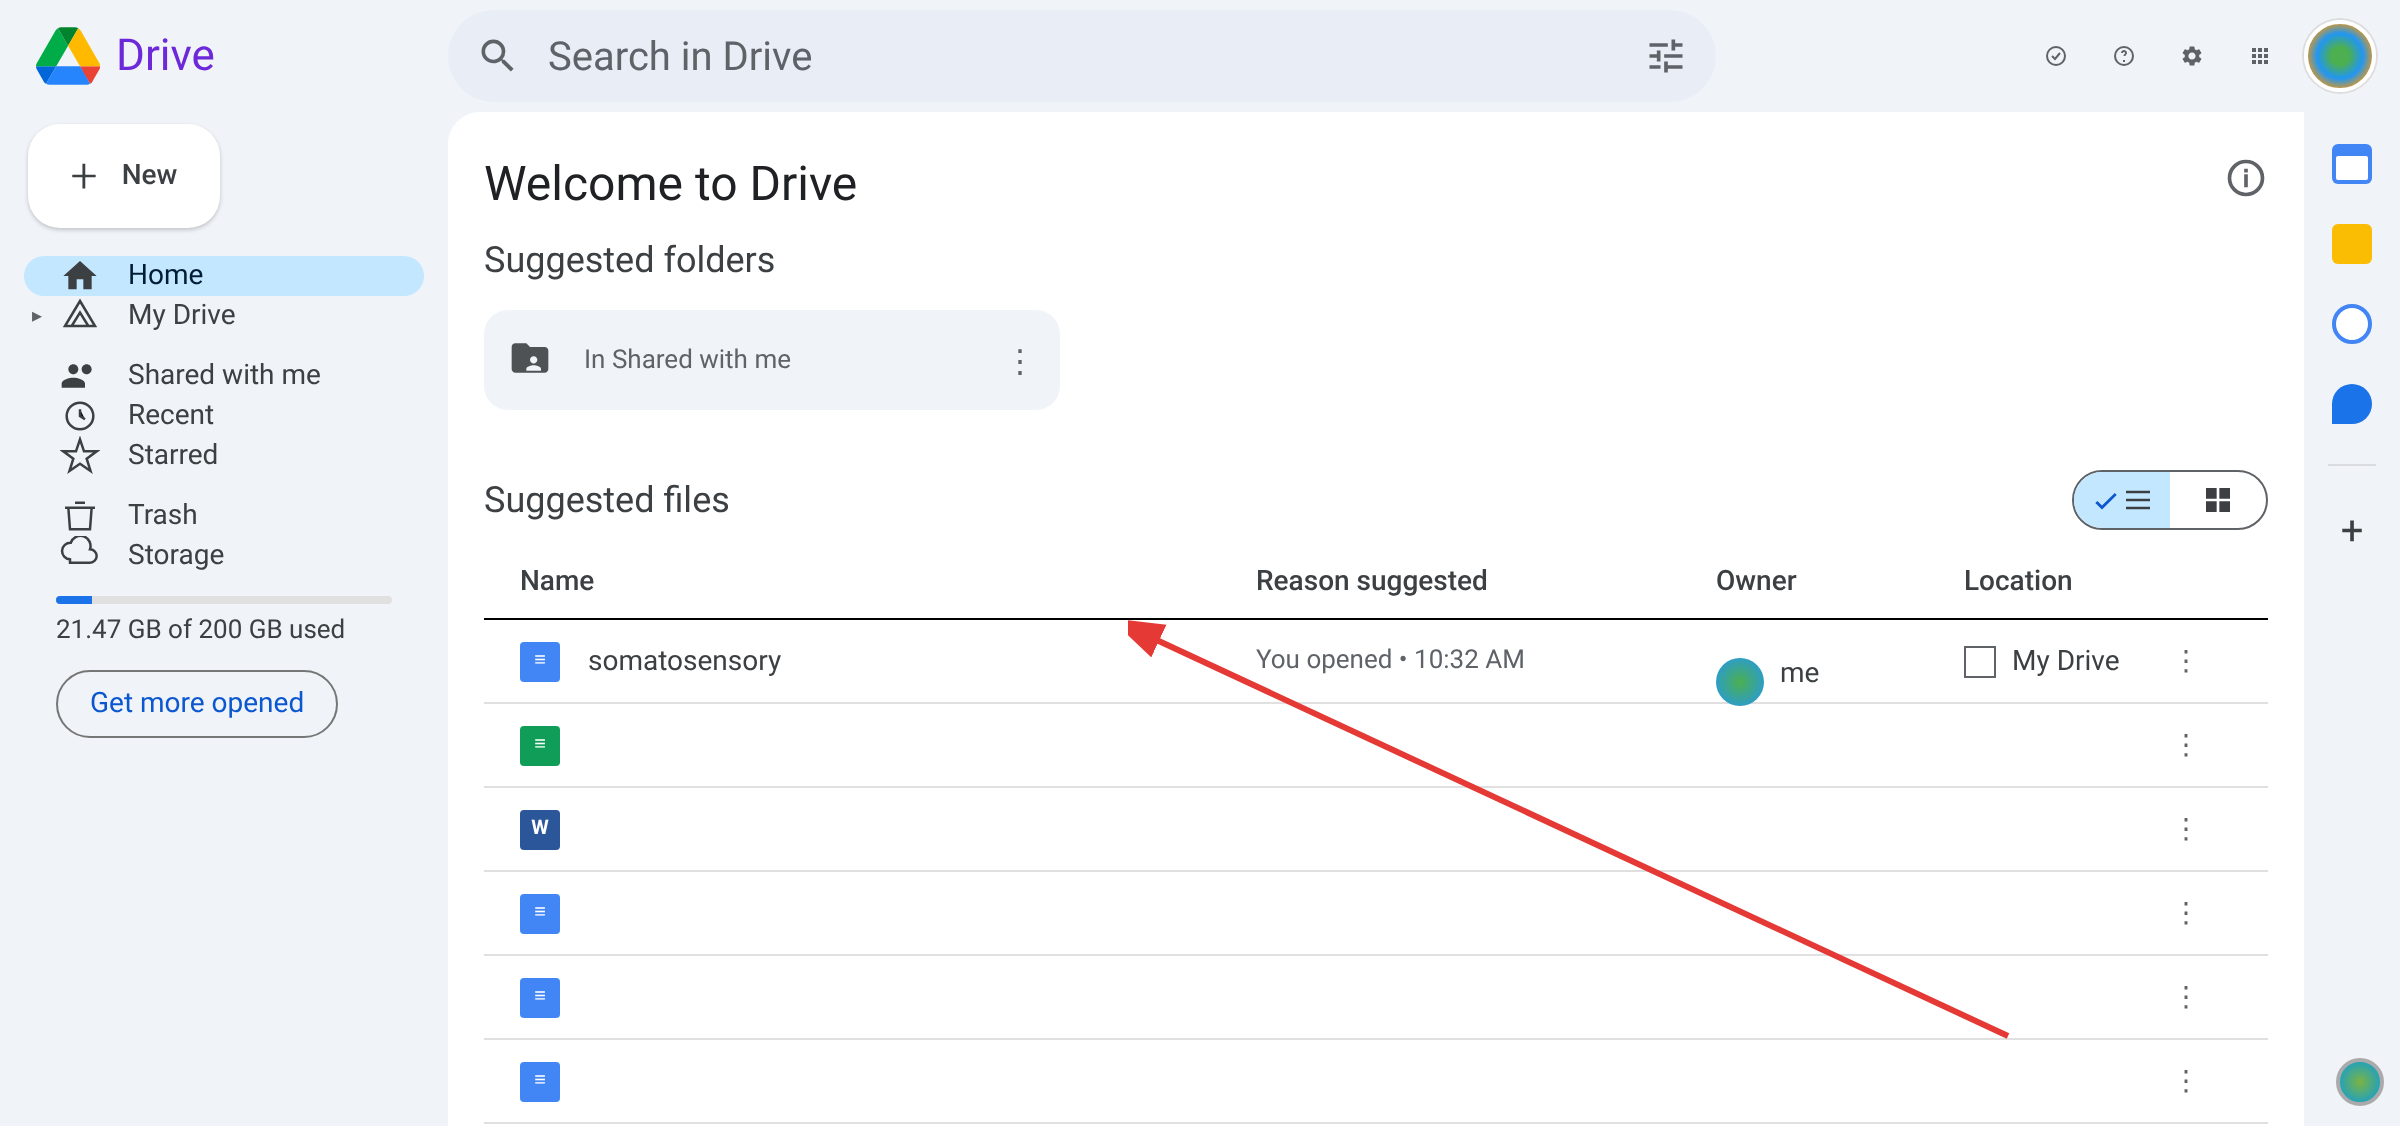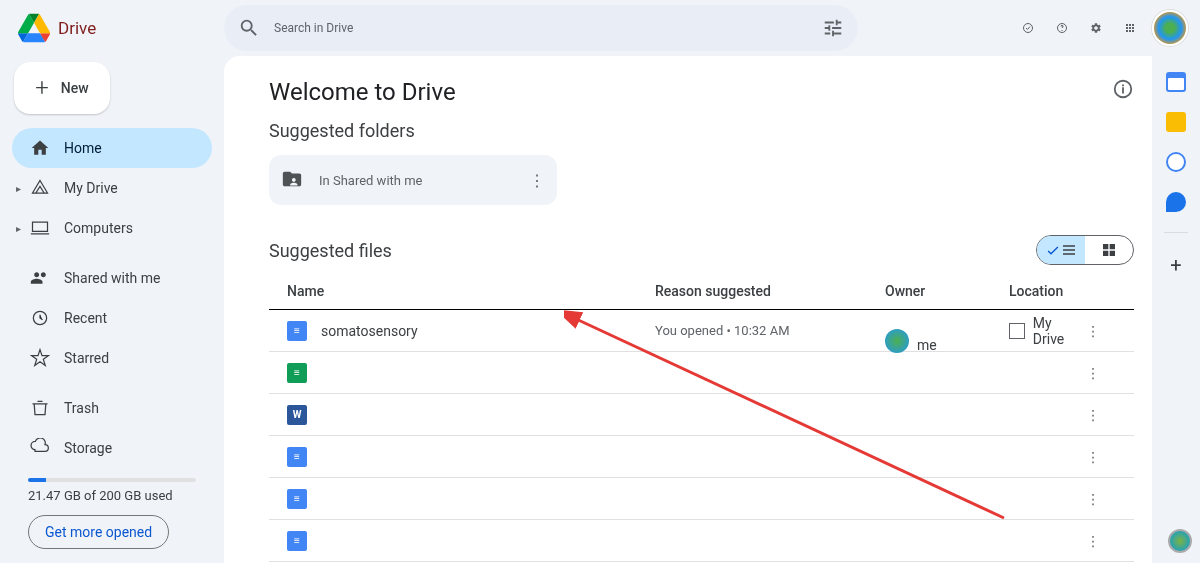--- a/index.html
+++ b/index.html
@@ -2,49 +2,49 @@
 <html><head>
 <meta charset="utf-8">
 <style>
 * { margin: 0; padding: 0; box-sizing: border-box; font-family: 'Google Sans', Roboto, Arial, sans-serif; }
 body { background: #f0f4f9; width: 1200px; height: 563px; overflow: hidden; position: relative; }
 
 
 .header { display: flex; align-items: center; height: 56px; padding: 0 12px 0 18px; }
 .logo-area { display: flex; align-items: center; gap: 8px; width: 206px; }
 .drive-logo { width: 32px; height: 32px; }
-.product-name { font-size: 17px; color: #7f1d1d; }
+.product-name { font-size: 22px; color: #6d28d9; }
 .search-box { flex: 0 0 634px; background: #e9eef6; border-radius: 28px; height: 46px; display: flex; align-items: center; padding: 0 14px; }
 .search-icon { color: #5f6368; }
-.search-input { flex: 1; border: none; background: transparent; font-size: 12px; padding: 0 14px; outline: none; color: #14532d; }
+.search-input { flex: 1; border: none; background: transparent; font-size: 20px; padding: 0 14px; outline: none; color: #14532d; }
 .search-input::placeholder { color: #5f6368; }
 .header-icons { display: flex; align-items: center; gap: 10px; margin-left: auto; }
 .header-ico { color: #5f6368; width: 24px; height: 24px; display:flex; align-items:center; justify-content:center; cursor:pointer; border-radius:50%; padding:6px; }
 .avatar { width: 36px; height: 36px; border-radius: 50%; background: radial-gradient(circle, #4caf50 20%, #2196f3 50%, #ff9800 80%); border: 2px solid #fff; box-shadow: 0 0 0 1px #ddd; }
 
 
 .main { display: flex; height: calc(100% - 56px); }
 .sidebar { width: 224px; padding: 6px 12px 0 12px; }
 .new-btn { background: #fff; border-radius: 16px; height: 52px; width: 96px; display: flex; align-items: center; justify-content: center; gap: 12px; box-shadow: 0 1px 2px rgba(0,0,0,0.2); cursor: pointer; margin-bottom: 14px; margin-left: 2px; }
 .new-btn-icon { font-size: 24px; color: #3c4043; font-weight: 300; line-height:1; }
 .new-btn-label { font-size: 14px; color: #3c4043; font-weight: 500; }
 
-.nav-item { display: flex; align-items: center; gap: 14px; padding: 6px 12px 6px 18px; border-radius: 24px; cursor: pointer; font-size: 14px; color: #3c4043; height: 40px; position: relative; }
+.nav-item { display: flex; align-items: center; gap: 14px; padding: 6px 12px 6px 18px; border-radius: 24px; cursor: pointer; font-size: 14px; color: #3c4043; height: 20px; position: relative; }
 .nav-item.active { background: #c2e7ff; color: #001d35; }
 .nav-item.has-arrow::before { content: '▸'; position: absolute; left: 4px; font-size: 10px; color: #5f6368; }
 .nav-section-gap { height: 10px; }
 .nav-icon { width: 20px; height: 20px; display:flex; align-items:center; justify-content:center; color: #3c4043; flex-shrink:0; }
 
 .storage-bar { height: 4px; background: #e0e0e0; margin: 10px 16px 6px 16px; border-radius: 2px; overflow:hidden; }
 .storage-fill { height: 100%; background: #1a73e8; width: 11%; }
 .storage-text { font-size: 13px; color: #3c4043; margin: 6px 16px 12px 16px; }
 .get-more { border: 1px solid #747775; border-radius: 20px; padding: 8px 16px; font-size: 14px; color: #0b57d0; background: transparent; cursor: pointer; margin-left: 16px; }
 
 
-.content-wrap { flex: 1; background: #fff; border-radius: 16px 0 0 0; margin-top: 0; position: relative; overflow: hidden; padding-left: 27px; }
+.content-wrap { flex: 1; background: #fff; border-radius: 16px 0 0 0; margin-top: 0; position: relative; overflow: hidden; }
 .content-scroll { height: 100%; overflow-y: auto; padding: 22px 18px 0 18px; }
 .content-scroll::-webkit-scrollbar { width: 12px; }
 .content-scroll::-webkit-scrollbar-thumb { background: #dadce0; border-radius: 6px; }
 
 .page-title { font-size: 24px; color: #202124; margin-bottom: 14px; display:flex; align-items:center; justify-content:space-between; }
 .info-icon { color: #5f6368; }
 .section-title { font-size: 18px; color: #3c4043; margin-bottom: 14px; }
 
 .folder-card { background: #f0f4f9; border-radius: 12px; width: 288px; height: 50px; display: flex; align-items: center; padding: 0 12px; cursor:pointer; }
 .folder-card-icon { width: 24px; height:24px; color:#3c4043; margin-right: 14px; }
@@ -157,28 +157,20 @@
       <span>Home</span>
     </div>
     <div class="nav-item has-arrow">
       <span class="nav-icon">
           <svg width="20" height="20" viewBox="0 0 24 24">
             <path fill="none" stroke="currentColor" stroke-width="1.5" d="m12 3 9 15H3zM7 18l5-8 5 8"></path>
           </svg>
         </span>
       <span>My Drive</span>
     </div>
-    <div class="nav-item has-arrow">
-      <span class="nav-icon">
-          <svg width="20" height="20" viewBox="0 0 24 24">
-            <path fill="none" stroke="currentColor" stroke-width="1.5" d="M3 5h18v11H3zM1 19h22"></path>
-          </svg>
-        </span>
-      <span>Computers</span>
-    </div>
     <div class="nav-section-gap"></div>
     <div class="nav-item">
       <span class="nav-icon">
           <svg width="20" height="20" viewBox="0 0 24 24">
             <path fill="currentColor" d="M16 11c1.66 0 2.99-1.34 2.99-3S17.66 5 16 5c-1.66 0-3 1.34-3 3s1.34 3 3 3zm-8 0c1.66 0 2.99-1.34 2.99-3S9.66 5 8 5C6.34 5 5 6.34 5 8s1.34 3 3 3zm0 2c-2.33 0-7 1.17-7 3.5V19h14v-2.5c0-2.33-4.67-3.5-7-3.5z"></path>
           </svg>
         </span>
       <span>Shared with me</span>
     </div>
     <div class="nav-item">
@@ -269,21 +261,21 @@
         <div class="col-actions"></div>
       </div>
 
       <div id="file-rows">
           <div class="file-row">
             <div class="col-name" style="display:flex;align-items:center;">
               <span class="file-icon docs">≡</span>
               <span>somatosensory</span>
             </div>
             <div class="col-reason-cell">You opened • 10:32 AM</div>
-            <div class="col-owner" style="display:flex;align-items:flex-end;margin-top:20px;">
+            <div class="col-owner" style="display:flex;align-items:flex-start;margin-top:20px;">
               <span class="owner-avatar"></span>
               <span>me</span>
             </div>
             <div class="col-location" style="display:flex;align-items:center;">
               <span class="location-icon"></span>
               <span>My Drive</span>
             </div>
             <div class="col-actions"><span class="row-more">⋮</span></div>
           </div>
           <div class="file-row">

